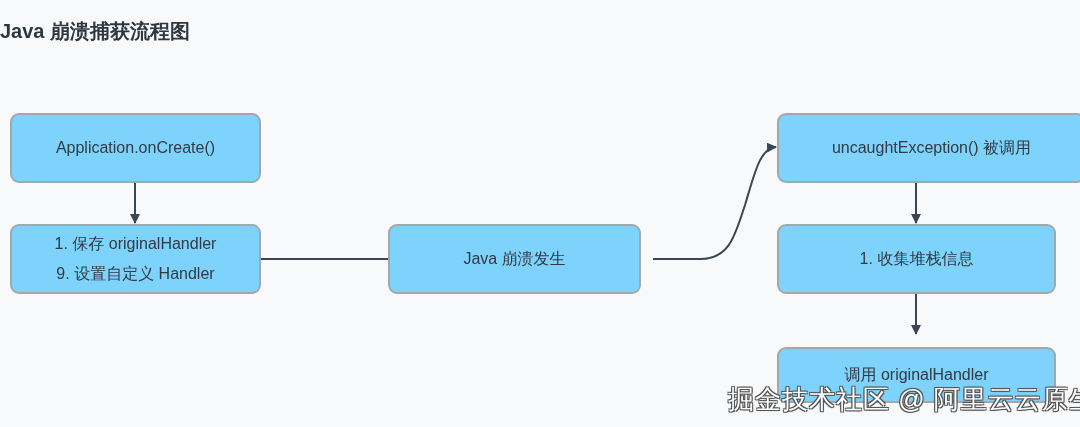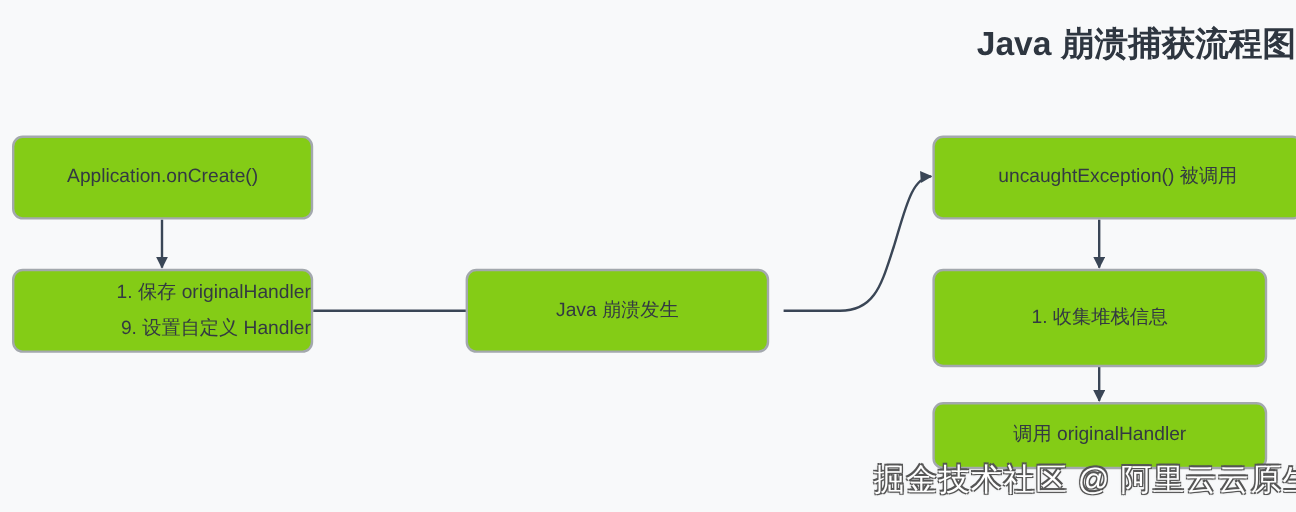--- a/index.html
+++ b/index.html
@@ -4,25 +4,25 @@
 <style>
   html, body { margin: 0; padding: 0; }
   body {
     width: 1080px; height: 427px; overflow: hidden;
     background: #f8f9fa;
     font-family: "Liberation Sans", "DejaVu Sans", sans-serif;
     position: relative;
   }
   .title {
     position: absolute; left: 0; top: 18px; width: 1080px;
-    text-align: right; font-size: 28px; font-weight: bold; color: #2e3640;
+    text-align: left; font-size: 20px; font-weight: bold; color: #2e3640;
   }
   .node {
     position: absolute; box-sizing: border-box;
-    background: #84cc16; border: 2px solid #a3a8ad; border-radius: 9px;
+    background: #7dd3fc; border: 2px solid #a3a8ad; border-radius: 9px;
     display: flex; flex-direction: column; align-items: center; justify-content: center;
     font-size: 16px; color: #333a42; line-height: 30px; text-align: center;
   }
   .edges { position: absolute; left: 0; top: 0; }
   .watermark {
     position: absolute; left: 728px; top: 382px;
     font-size: 26px; color: #ffffff; letter-spacing: 1px;
     text-shadow: -1px -1px 0 #555, 1px -1px 0 #555, -1px 1px 0 #555, 1px 1px 0 #555, 0 0 2px #444;
     white-space: nowrap;
   }
@@ -52,34 +52,34 @@
   </g>
   <g>
     <line x1="916" y1="294" x2="916" y2="334" stroke="#3a4656" stroke-width="2" marker-end="url(#arrow)"></line>
   </g>
 </svg>
 
 <div class="node" style="left:10px; top:113px; width:251px; height:70px;">
   <span>Application.onCreate()</span>
 </div>
 
-<div class="node" style="left:10px; top:224px; width:251px; height:70px;align-items:flex-end;">
+<div class="node" style="left:10px; top:224px; width:251px; height:70px;">
   <span>1. 保存 originalHandler</span>
   <span>9. 设置自定义 Handler</span>
 </div>
 
 <div class="node" style="left:388px; top:224px; width:253px; height:70px;">
   <span>Java 崩溃发生</span>
 </div>
 
 <div class="node" style="left:777px; top:113px; width:309px; height:70px;">
   <span>uncaughtException() 被调用</span>
 </div>
 
-<div class="node" style="left:777px; top:224px; width:279px; height:82px;gap:32px;">
+<div class="node" style="left:777px; top:224px; width:279px; height:70px;gap:32px;">
   <span>1. 收集堆栈信息</span>
 </div>
 
-<div class="node" style="left:777px; top:335px; width:279px; height:56px;">
+<div class="node" style="left:777px; top:347px; width:279px; height:56px;">
   <span>调用 originalHandler</span>
 </div>
 
 <div class="watermark">掘金技术社区 @ 阿里云云原生</div>
 
 </body></html>

